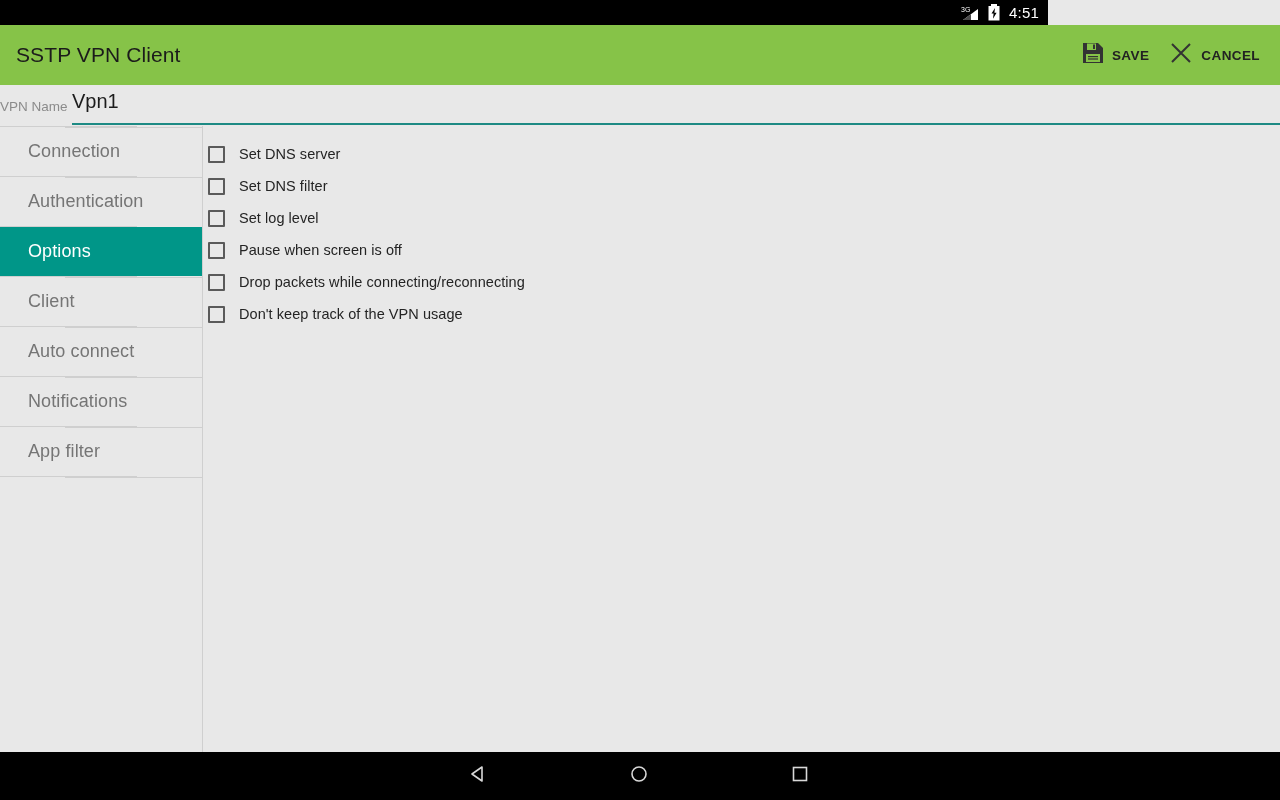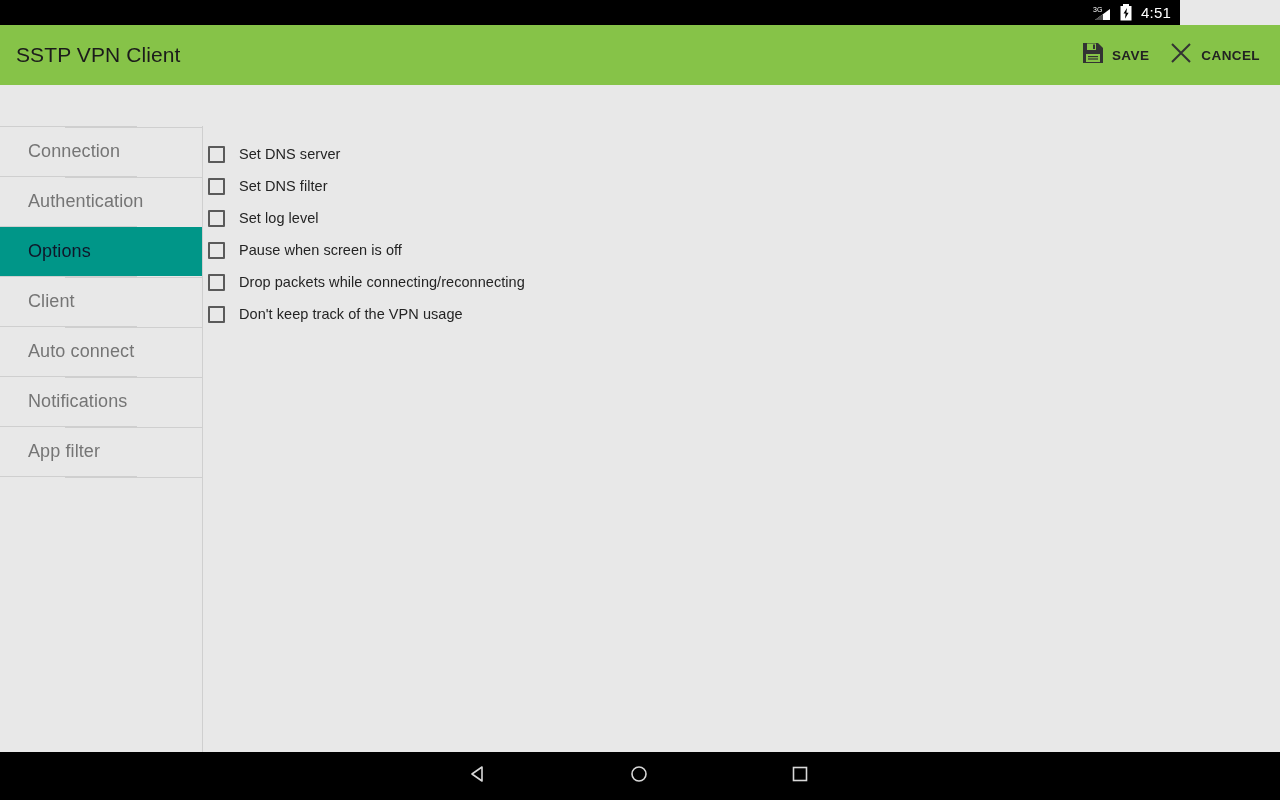--- a/index.html
+++ b/index.html
@@ -16,21 +16,21 @@
     position: relative;
     width: 1280px;
     height: 800px;
     background: #e8e8e8;
   }
 
   
   #status-bar {
     position: absolute;
     top: 0; left: 0;
-    width: 1180px; height: 25px;
+    width: 1048px; height: 25px;
     background: #000000;
     display: flex;
     align-items: center;
     justify-content: flex-end;
     padding-right: 9px;
   }
   .status-icon { display: flex; align-items: center; margin-left: 7px; }
   #status-clock {
     color: #ffffff;
     font-size: 15px;
@@ -138,21 +138,21 @@
     cursor: pointer;
     background: transparent;
   }
   .nav-item .nav-label {
     font-size: 18px;
     color: #757575;
     font-family: "Liberation Sans", sans-serif;
     letter-spacing: .1px;
   }
   .nav-item.selected { background: #009688; }
-  .nav-item.selected .nav-label { color: #0f172a; }
+  .nav-item.selected .nav-label { color: #ffffff; }
 
   .nav-divider {
     position: relative;
     height: 1px;
     background: transparent;
   }
   .nav-divider::before {
     content: "";
     position: absolute;
     left: 0; top: 0;
@@ -265,20 +265,25 @@
         <span>
           <svg width="24" height="24" viewBox="0 0 24 24">
             <path d="M3 3 L21 21 M21 3 L3 21" stroke="#333333" stroke-width="2" fill="none"></path>
           </svg>
         </span>
         <span class="label">CANCEL</span>
       </div>
     </div>
   </div>
 
+  <div id="vpn-name-row">
+    <span id="vpn-name-label">VPN Name</span>
+    <input id="vpn-name-value" type="text" value="Vpn1" style="">
+    <div id="vpn-name-underline"></div>
+  </div>
 
   <div id="content-area">
 
     <div id="sidebar">
       <div class="nav-divider"></div>
 
       <div class="nav-item">
         <span class="nav-label">Connection</span>
       </div>
       <div class="nav-divider"></div>

